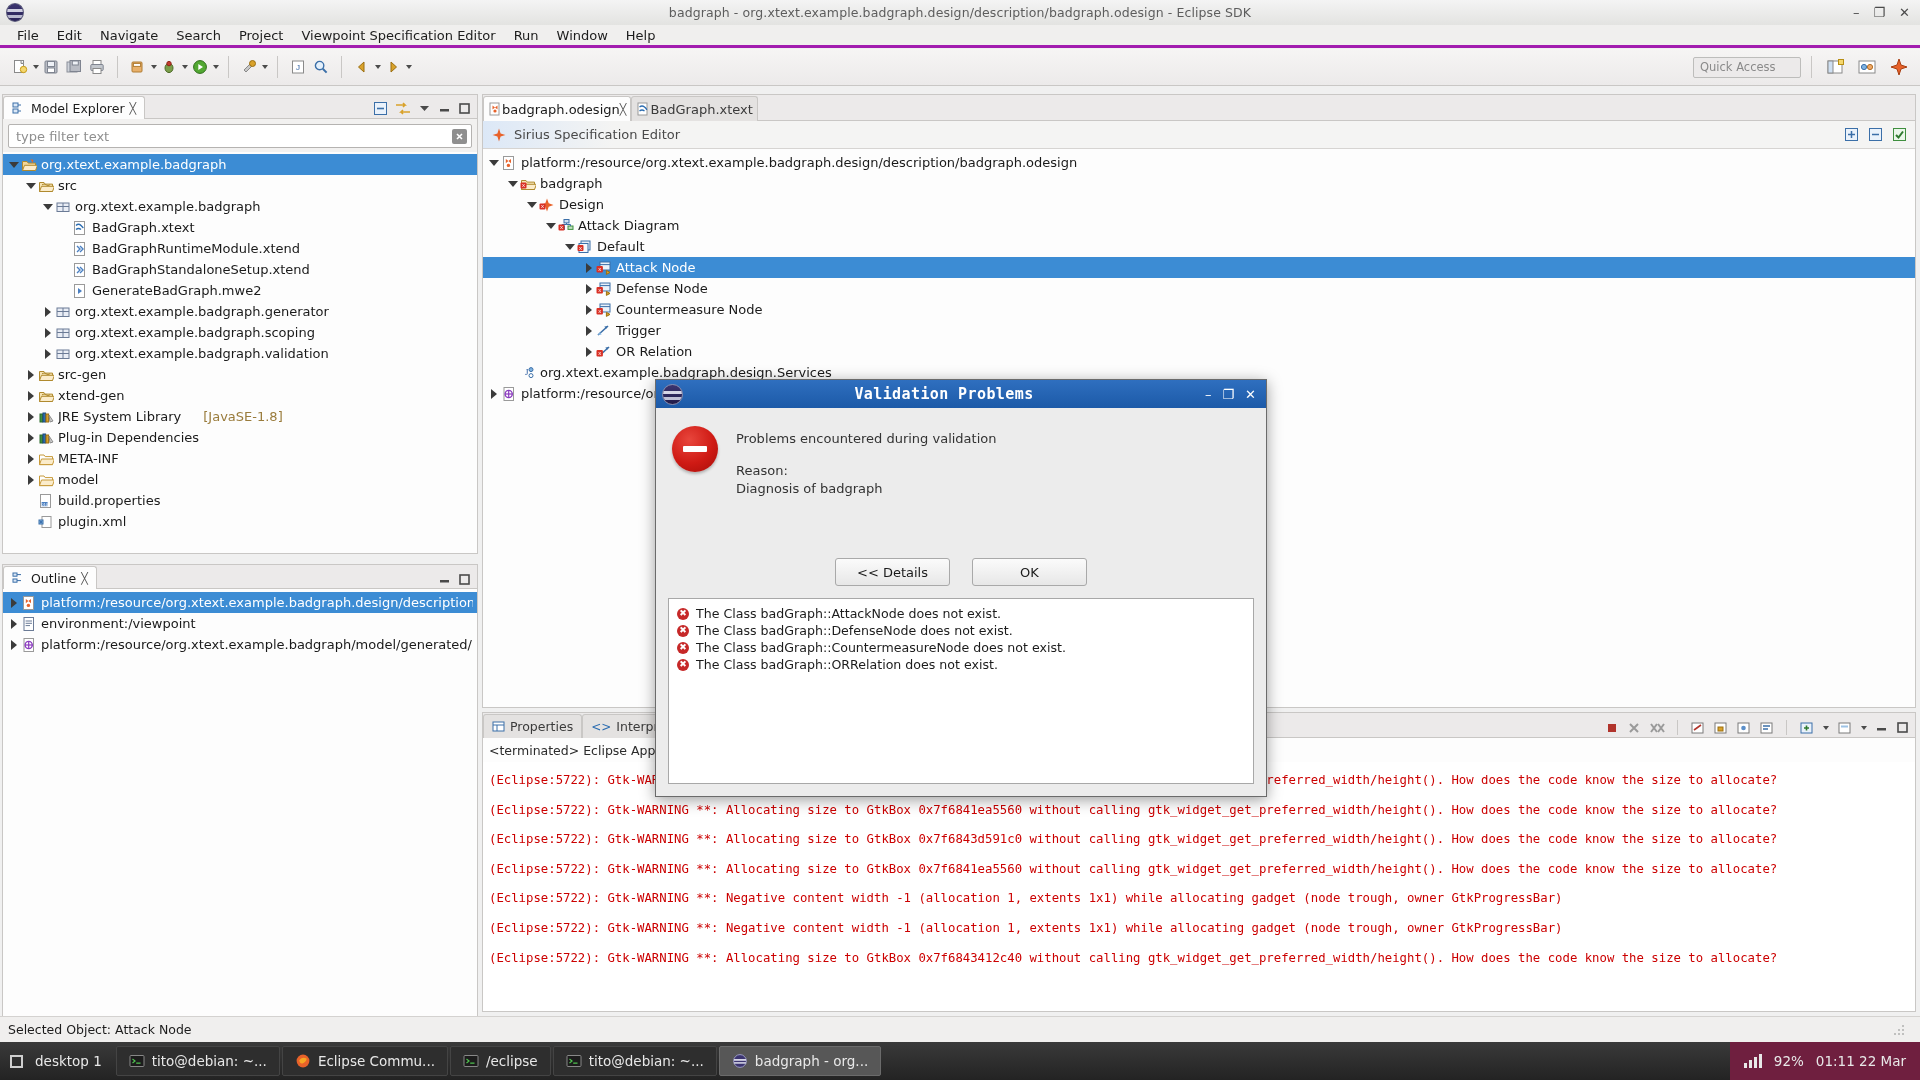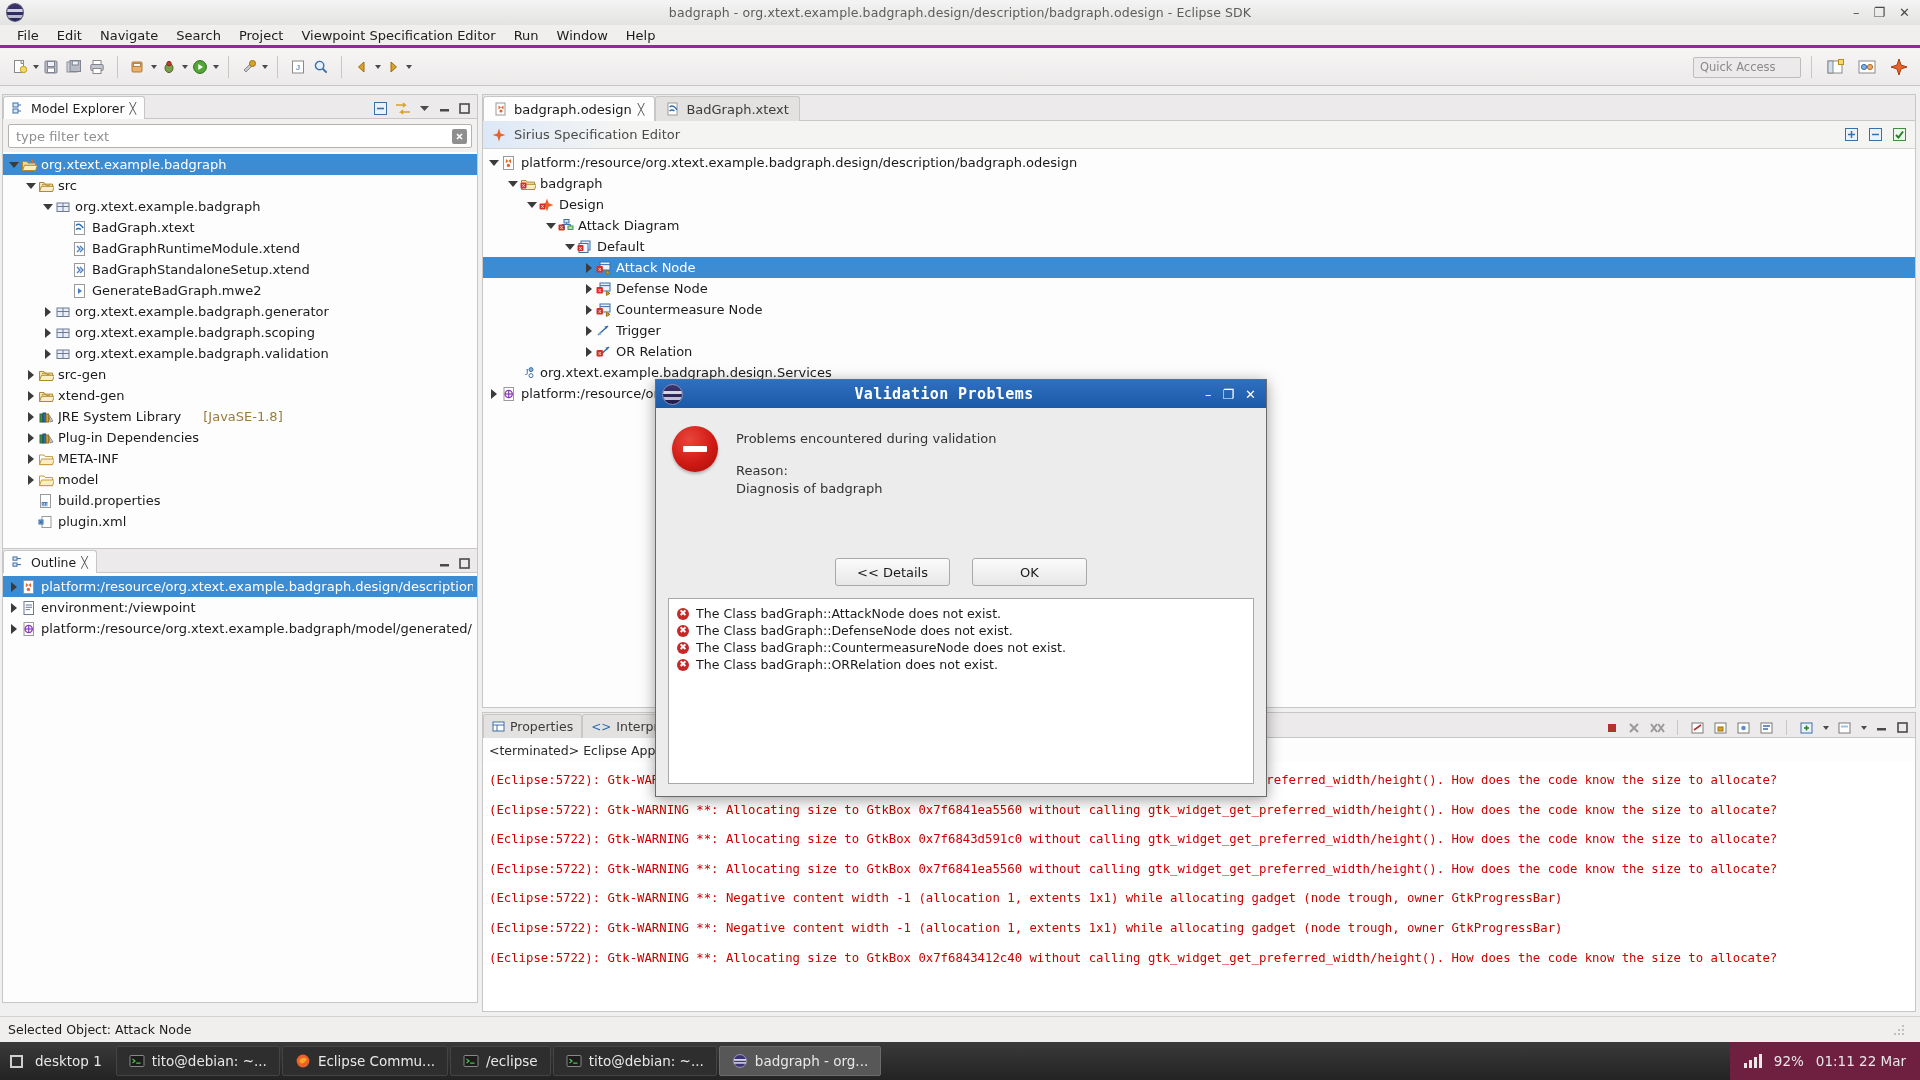--- a/index.html
+++ b/index.html
@@ -101,31 +101,31 @@
   .arrow { width:13px; height:13px; display:flex; align-items:center; justify-content:center; flex:0 0 13px; }
   .arrow i { display:block; width:0;height:0; }
   .arrow.down i { border-left:5px solid transparent;border-right:5px solid transparent;border-top:6px solid #3b3b3b; }
   .arrow.right i { border-top:5px solid transparent;border-bottom:5px solid transparent;border-left:6px solid #3b3b3b; }
   .ico { width:17px;height:16px;margin-right:4px;flex:0 0 17px;display:flex;align-items:center;justify-content:center;position:relative;}
   .lbl { overflow:hidden; text-overflow:clip; }
   .dim { color:#9a7c3c; }
 
   
   #outline {
-    position:absolute; left:2px; top:548px; width:476px; height:455px;
+    position:absolute; left:2px; top:564px; width:476px; height:455px;
     background:#fdfdfd; border:1px solid #c9c7c5; display:flex; flex-direction:column;
   }
 
   
   #editor-area {
     position:absolute; left:482px; top:94px; width:1434px; height:614px;
     background:#fdfdfd; border:1px solid #c9c7c5; display:flex; flex-direction:column;
   }
   .ed-tabbar { height:26px; background:#eceaea; display:flex; align-items:flex-end; border-bottom:1px solid #c9c7c5;}
-  .ed-tab { height:25px; display:flex; align-items:center; gap:6px; padding:0 10px;
+  .ed-tab { height:25px; display:flex; align-items:center; padding:0 4px;
     background:#fdfdfd; border:1px solid #c9c7c5; border-bottom:none; border-radius:3px 3px 0 0;
     font-size:13px; position:relative; top:1px; }
   .ed-tab.inactive { background:#e4e2e1; color:#3b3b3b; }
   .ed-header {
     height:28px; background:linear-gradient(90deg,#dce8f7 0,#f4f4f3 130px,#f4f4f3 100%);
     border-bottom:1px solid #d6d4d2; display:flex; align-items:center; padding-left:8px; gap:7px;
     font-size:13px; color:#4a4a4a;
   }
   .ed-header .hdr-tools { margin-left:auto; display:flex; gap:9px; padding-right:8px; }
   .ed-body { flex:1; background:#fdfdfd; padding-top:3px; overflow:hidden; }

